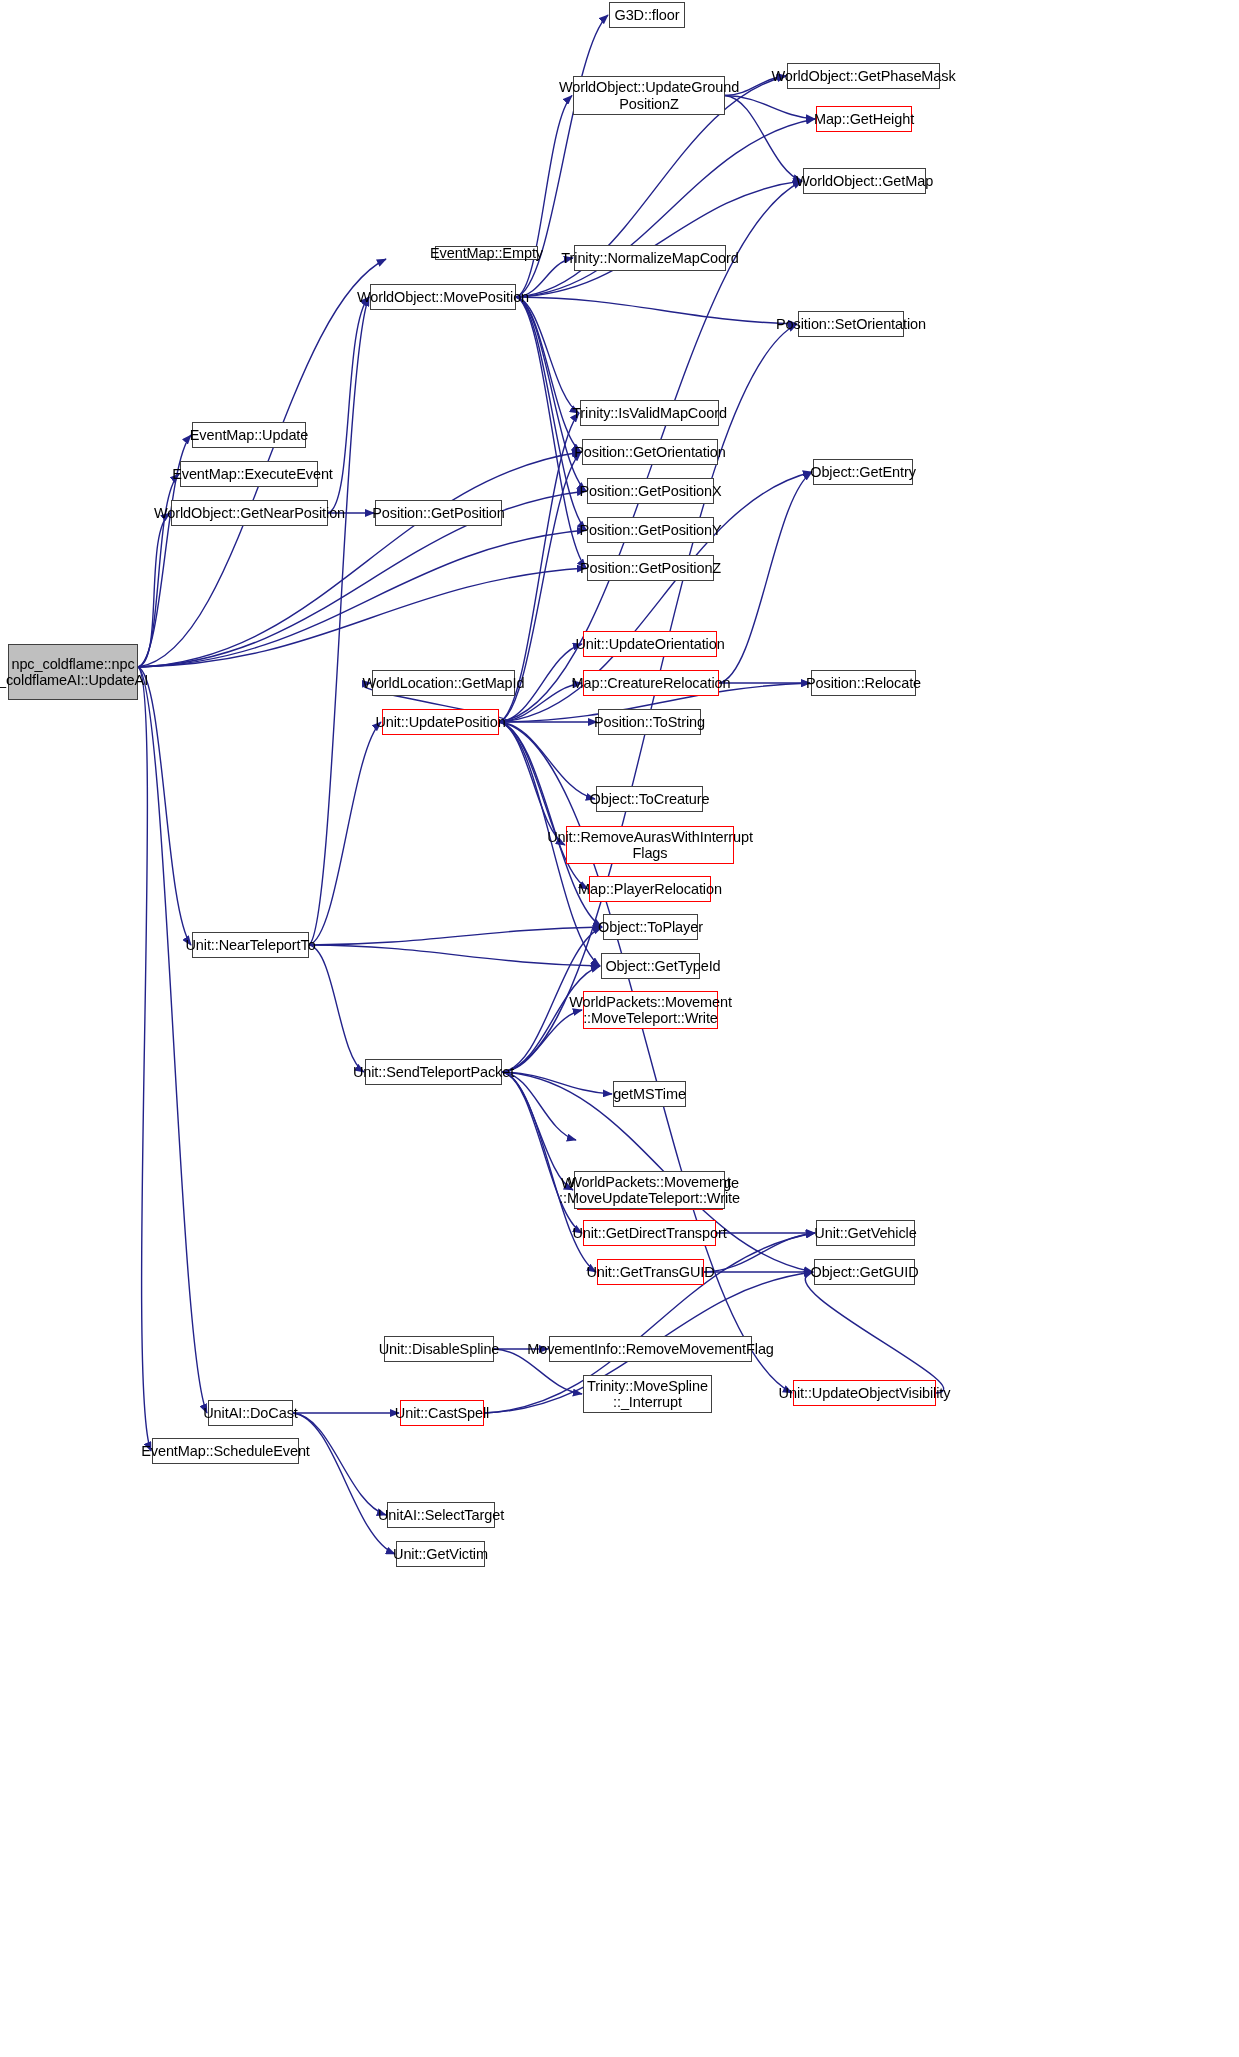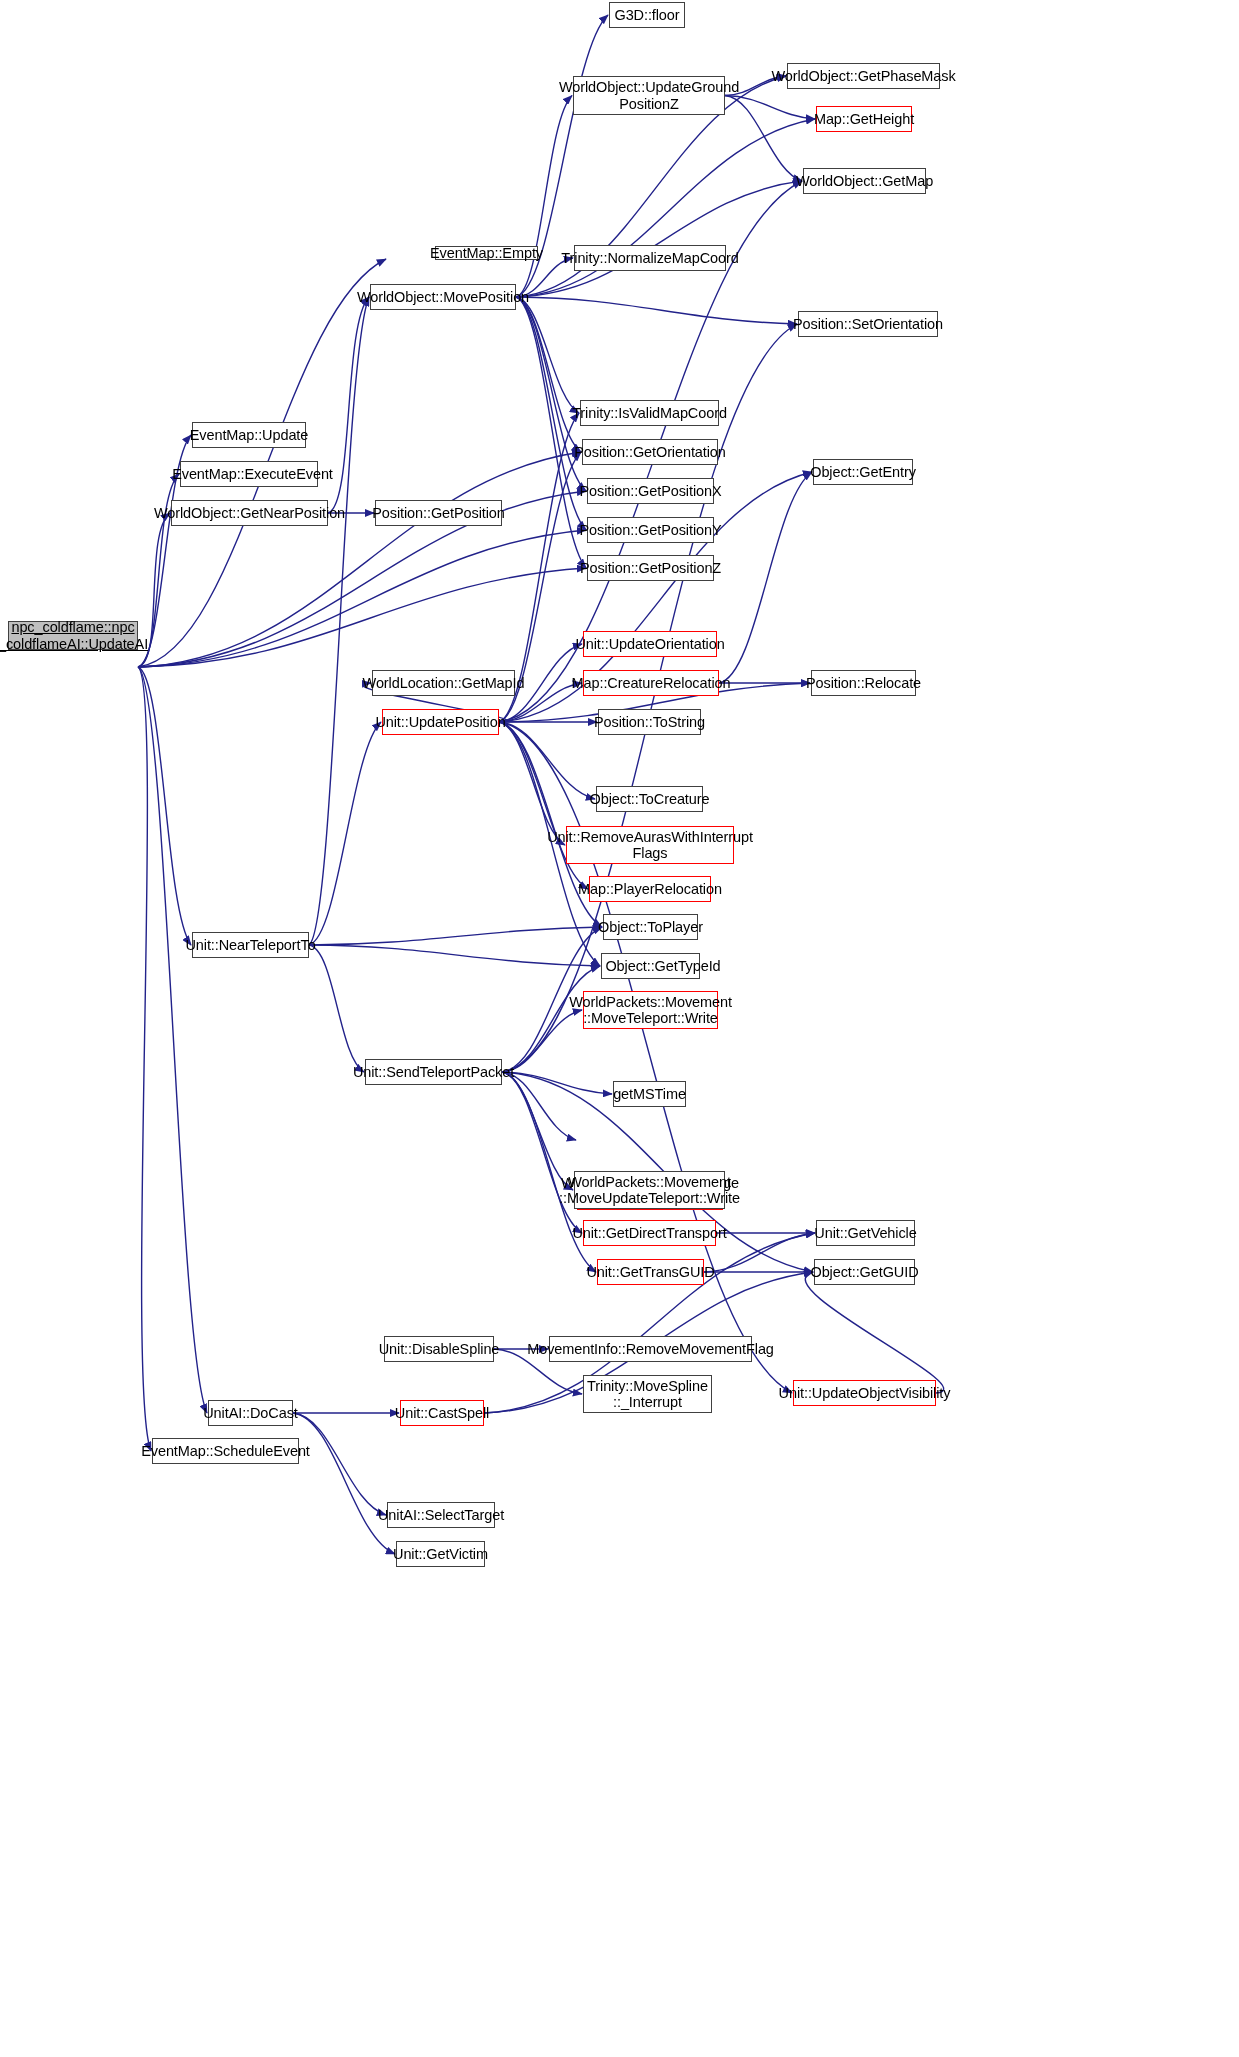--- a/index.html
+++ b/index.html
@@ -133,36 +133,36 @@
         <path d="M293,1413 C337.52,1413 354.48,1413 399,1413" marker-end="url(#ah)"></path>
         <path d="M293,1413 C332.06,1416.4272 346.94,1502.148 386,1515" marker-end="url(#ah)"></path>
         <path d="M293,1413 C335.84,1417.7376 352.16,1536.234 395,1554" marker-end="url(#ah)"></path>
         <path d="M484,1413 C623.02,1406.952 675.98,1255.68 815,1233" marker-end="url(#ah)"></path>
         <path d="M484,1413 C622.1800000000001,1408.2624 674.8199999999999,1289.766 813,1272" marker-end="url(#ah)"></path>
         <path d="M499,722 C622.06,738.8 668.94,1330 792,1393" marker-end="url(#ah)"></path>
         <path d="M936,1393 C987.66,1388.9344 761.34,1287.246 813,1272" marker-end="url(#ah)"></path>
       </g>
   </svg>
   <div id="node-layer">
-      <div class="node root" style="left: 8px; top: 621px; width: 130px; height: 29px; text-decoration: underline;">npc_coldflame::npc
+      <div class="node root" style="left: 8px; top: 644px; width: 130px; height: 56px;">npc_coldflame::npc
 _coldflameAI::UpdateAI</div>
       <div class="node" style="left: 192px; top: 422px; width: 114px; height: 26px;">EventMap::Update</div>
       <div class="node" style="left: 180px; top: 461px; width: 138px; height: 26px; padding-left: 10px;">EventMap::ExecuteEvent</div>
       <div class="node" style="left: 171px; top: 500px; width: 157px; height: 26px;">WorldObject::GetNearPosition</div>
       <div class="node" style="left: 375px; top: 500px; width: 127px; height: 26px;">Position::GetPosition</div>
       <div class="node" style="left: 409px; top: 246px; width: 103px; height: 14px; margin-left: 26px;">EventMap::Empty</div>
       <div class="node" style="left: 370px; top: 284px; width: 146px; height: 26px;">WorldObject::MovePosition</div>
       <div class="node" style="left: 609px; top: 2px; width: 76px; height: 26px;">G3D::floor</div>
       <div class="node" style="left: 573px; top: 76px; width: 152px; height: 39px;">WorldObject::UpdateGround
 PositionZ</div>
       <div class="node" style="left: 787px; top: 63px; width: 153px; height: 26px;">WorldObject::GetPhaseMask</div>
       <div class="node red" style="left: 816px; top: 106px; width: 96px; height: 26px;">Map::GetHeight</div>
       <div class="node" style="left: 803px; top: 168px; width: 123px; height: 26px;">WorldObject::GetMap</div>
       <div class="node" style="left: 574px; top: 245px; width: 152px; height: 26px;">Trinity::NormalizeMapCoord</div>
-      <div class="node" style="left: 798px; top: 311px; width: 140px; height: 26px;">Position::SetOrientation</div>
+      <div class="node" style="left: 798px; top: 311px; width: 106px; height: 26px;">Position::SetOrientation</div>
       <div class="node" style="left: 580px; top: 400px; width: 139px; height: 26px;">Trinity::IsValidMapCoord</div>
       <div class="node" style="left: 582px; top: 439px; width: 136px; height: 26px;">Position::GetOrientation</div>
       <div class="node" style="left: 587px; top: 478px; width: 127px; height: 26px;">Position::GetPositionX</div>
       <div class="node" style="left: 587px; top: 517px; width: 127px; height: 26px;">Position::GetPositionY</div>
       <div class="node" style="left: 587px; top: 555px; width: 127px; height: 26px;">Position::GetPositionZ</div>
       <div class="node" style="left: 813px; top: 459px; width: 100px; height: 26px;">Object::GetEntry</div>
       <div class="node" style="left: 372px; top: 670px; width: 143px; height: 26px;">WorldLocation::GetMapId</div>
       <div class="node red" style="left: 382px; top: 709px; width: 117px; height: 26px;">Unit::UpdatePosition</div>
       <div class="node red" style="left: 583px; top: 631px; width: 134px; height: 26px;">Unit::UpdateOrientation</div>
       <div class="node red" style="left: 583px; top: 670px; width: 136px; height: 26px;">Map::CreatureRelocation</div>

